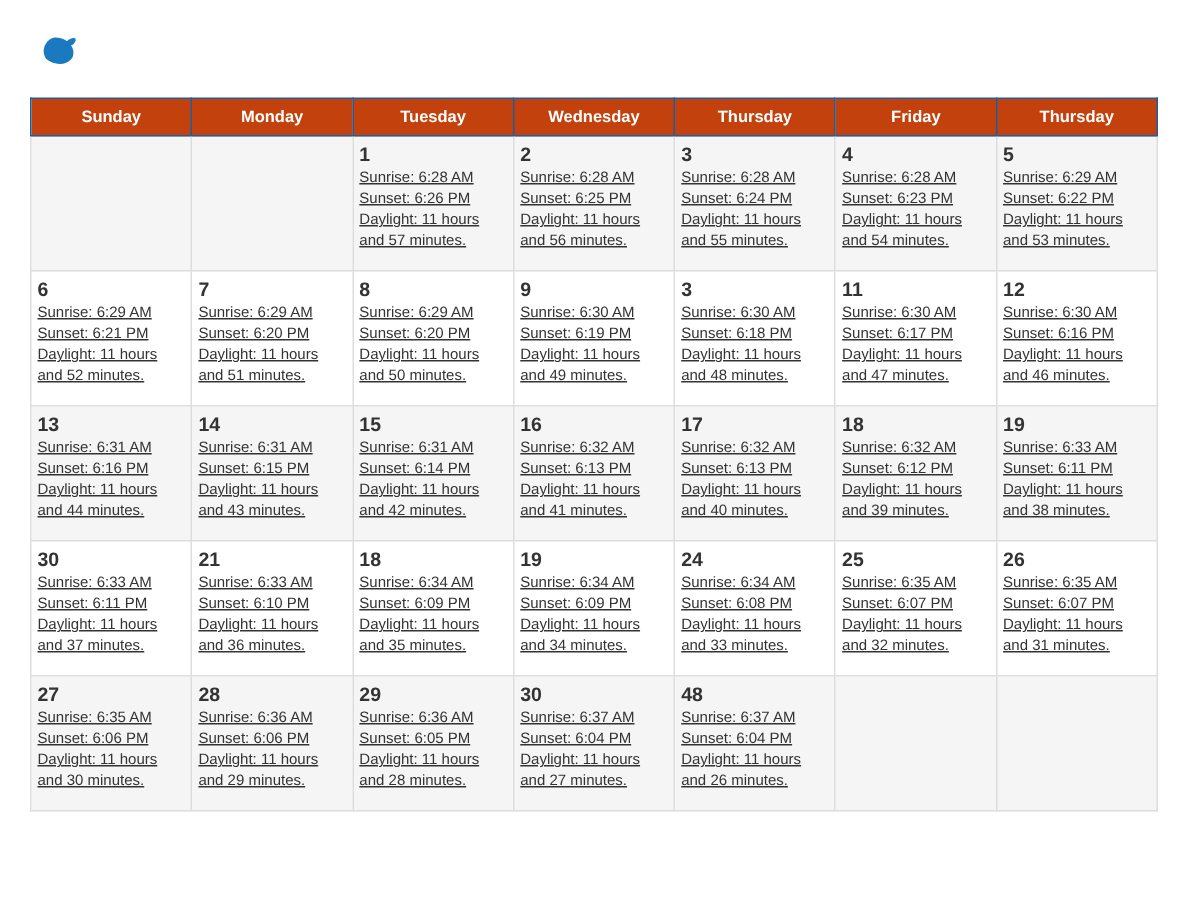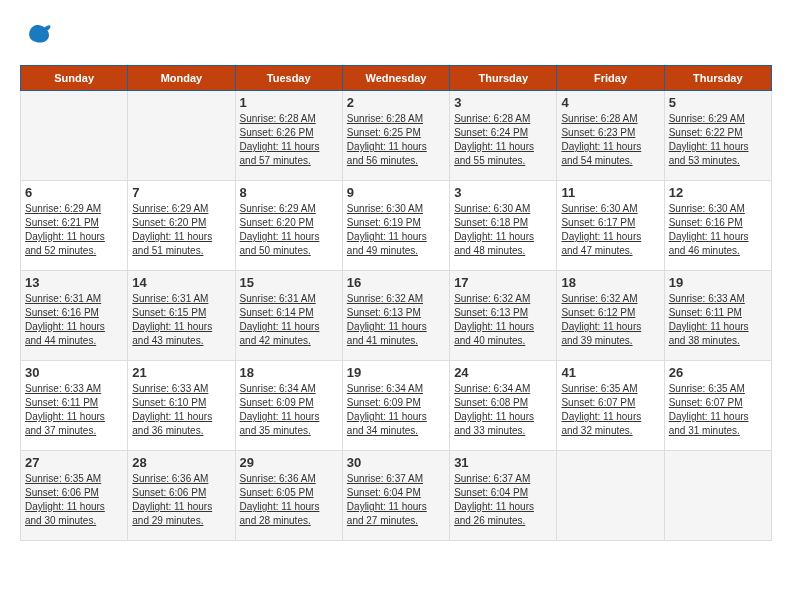--- a/index.html
+++ b/index.html
@@ -220,21 +220,21 @@
         </td>
         <td>
           <span class="day-num">19</span>
           <div class="day-info">Sunrise: 6:34 AM<br>Sunset: 6:09 PM<br>Daylight: 11 hours and 34 minutes.</div>
         </td>
         <td>
           <span class="day-num">24</span>
           <div class="day-info">Sunrise: 6:34 AM<br>Sunset: 6:08 PM<br>Daylight: 11 hours and 33 minutes.</div>
         </td>
         <td>
-          <span class="day-num">41</span>
+          <span class="day-num">25</span>
           <div class="day-info">Sunrise: 6:35 AM<br>Sunset: 6:07 PM<br>Daylight: 11 hours and 32 minutes.</div>
         </td>
         <td>
           <span class="day-num">26</span>
           <div class="day-info">Sunrise: 6:35 AM<br>Sunset: 6:07 PM<br>Daylight: 11 hours and 31 minutes.</div>
         </td>
       </tr>
       <tr>
         <td>
           <span class="day-num">27</span>
@@ -246,20 +246,20 @@
         </td>
         <td>
           <span class="day-num">29</span>
           <div class="day-info">Sunrise: 6:36 AM<br>Sunset: 6:05 PM<br>Daylight: 11 hours and 28 minutes.</div>
         </td>
         <td>
           <span class="day-num">30</span>
           <div class="day-info">Sunrise: 6:37 AM<br>Sunset: 6:04 PM<br>Daylight: 11 hours and 27 minutes.</div>
         </td>
         <td>
-          <span class="day-num">31</span>
+          <span class="day-num">48</span>
           <div class="day-info">Sunrise: 6:37 AM<br>Sunset: 6:04 PM<br>Daylight: 11 hours and 26 minutes.</div>
         </td>
         <td></td>
         <td></td>
       </tr>
     </tbody>
 </table>
 
 </body></html>

